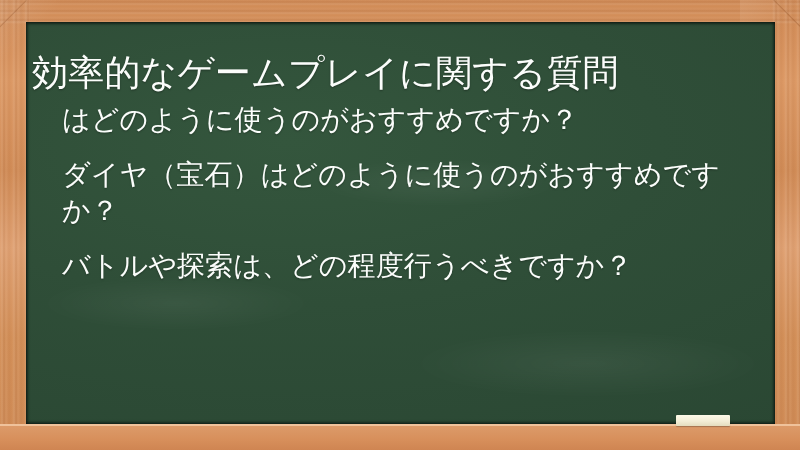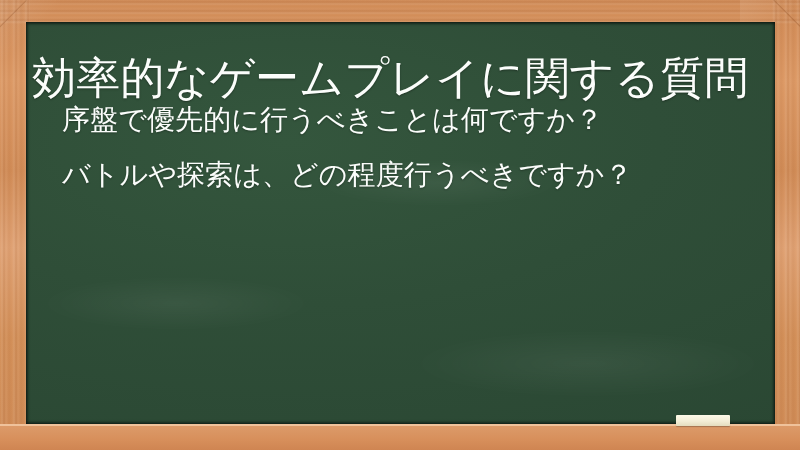--- a/index.html
+++ b/index.html
@@ -151,21 +151,21 @@
     padding: 0;
   }
 
   
   .title {
     position: absolute;
     left: 6px;
     top: 4px;
     width: 736px;
     color: #fbfdfb;
-    font-size: 44px;
+    font-size: 36px;
     line-height: 46px;
     font-weight: 400;
     letter-spacing: 0.2px;
     text-shadow: 0 1px 2px rgba(0,0,0,0.35);
     white-space: nowrap;
   }
 
   .bullets {
     position: absolute;
     left: 36px;
@@ -214,21 +214,22 @@
   </div>
 
   <div class="board">
     <div class="board-texture"></div>
 
     <div class="board-inner">
 
       <h1 class="title">効率的なゲームプレイに関する質問</h1>
 
       <div class="bullets">
-        <p class="bullet">序盤で優先的に行うべきことは何ですか？</p>
+        <p class="bullet">はどのように使うのがおすすめですか？</p>
+        <p class="bullet">ダイヤ（宝石）はどのように使うのがおすすめですか？</p>
         <p class="bullet">バトルや探索は、どの程度行うべきですか？</p>
       </div>
 
     </div>
   </div>
 
   <div class="ledge"></div>
   <div class="ledge-highlight"></div>
 
   <div class="chalk"></div>

